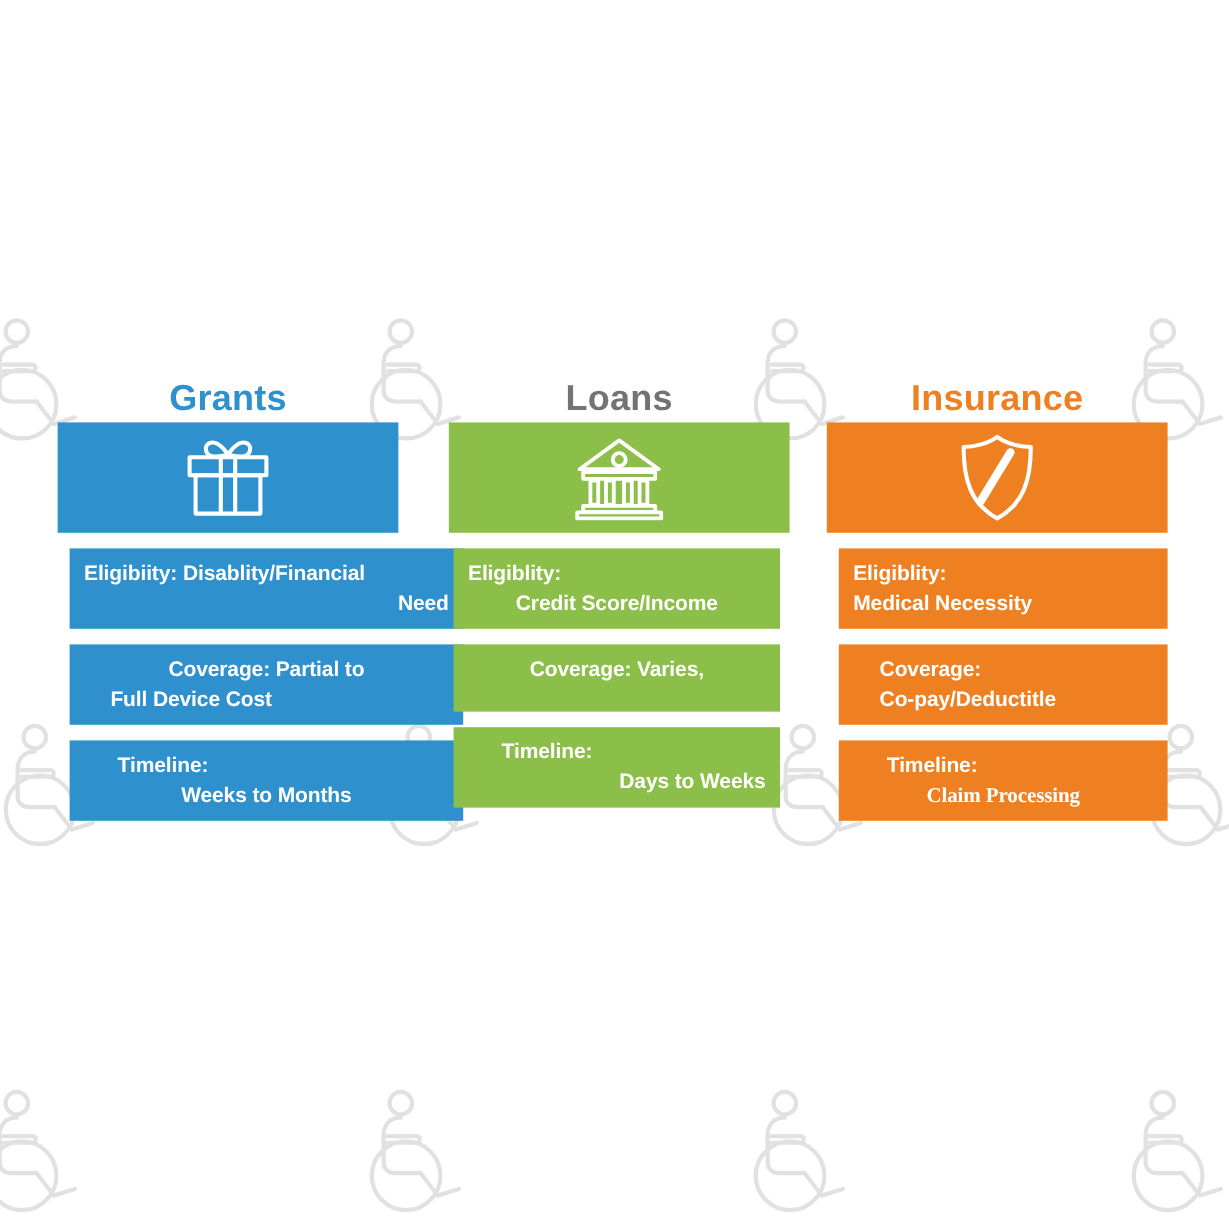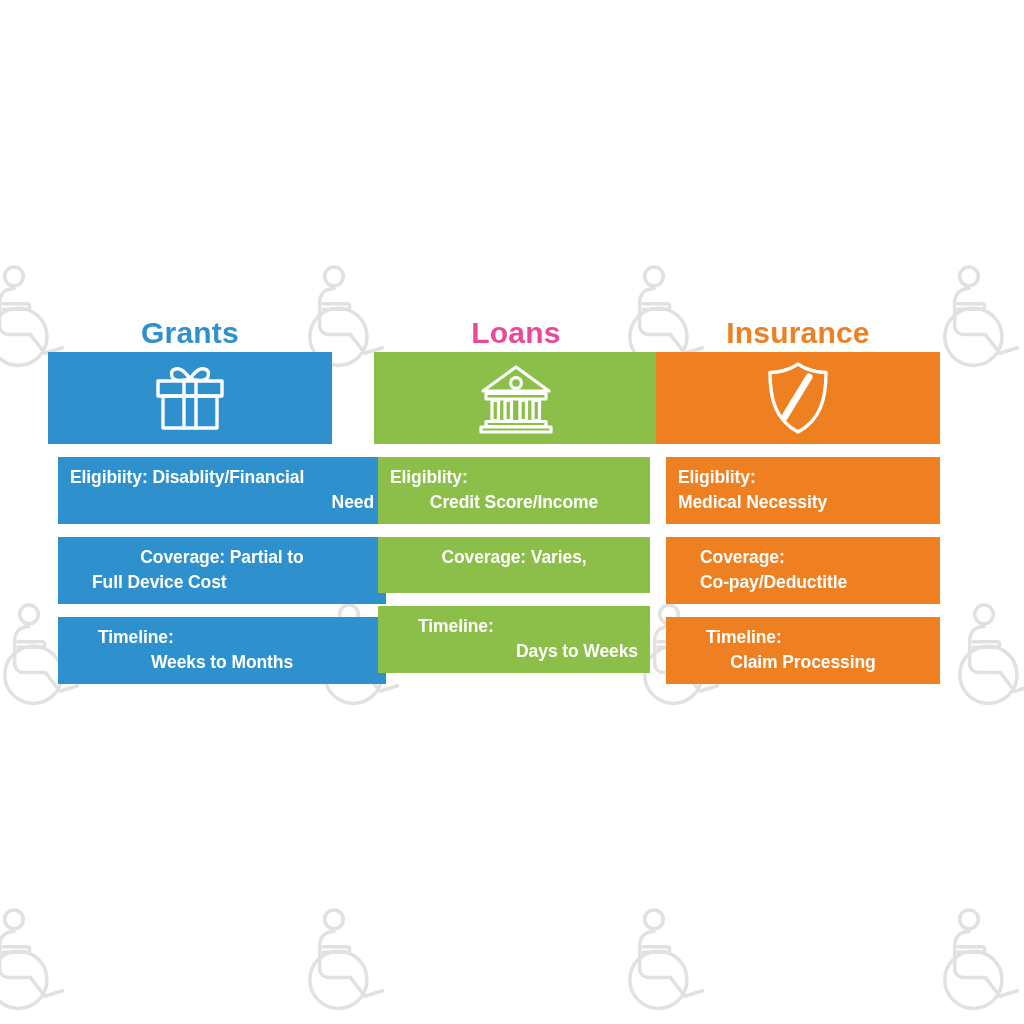--- a/index.html
+++ b/index.html
@@ -41,21 +41,21 @@
     z-index: 2;
   }
 
   .column {
     position: absolute;
     top: 318px;
     width: 284px;
   }
   .col-grants    { left: 48px;  }
   .col-loans     { left: 374px; }
-  .col-insurance { left: 656px; }
+  .col-insurance { left: 689px; }
 
   .col-title {
     text-align: center;
     font-size: 30px;
     font-weight: bold;
     letter-spacing: 0.2px;
     line-height: 30px;
     height: 30px;
     margin-bottom: 4px;
     white-space: nowrap;
@@ -98,21 +98,21 @@
   .col-loans .fact-2 .ln-2 { text-align: center; }
   .col-loans .fact-3 .ln-1 { text-align: left; padding-left: 28px; }
   .col-loans .fact-3 .ln-2 { text-align: right; }
 
   .col-insurance .fact { margin-left: 10px; width: 274px; }
   .col-insurance .fact-1 .ln-1 { text-align: left; }
   .col-insurance .fact-1 .ln-2 { text-align: left; }
   .col-insurance .fact-2 .ln-1 { text-align: left; padding-left: 22px; }
   .col-insurance .fact-2 .ln-2 { text-align: left; padding-left: 22px; }
   .col-insurance .fact-3 .ln-1 { text-align: left; padding-left: 28px; }
-  .col-insurance .fact-3 .ln-2 { text-align: center; }
+  .col-insurance .fact-3 .ln-2 { text-align: center; font-family: Liberation Serif, serif; }
 </style>
 </head>
 <body style="background: rgb(255, 255, 255);">
 
 <div id="watermark-layer">
     <div class="wm" style="left: -30px; top: 262px;">
       <svg viewBox="0 0 100 100" fill="none" stroke="#dcdcdc" stroke-width="3.2" stroke-linecap="round" stroke-linejoin="round">
         <circle cx="40" cy="13" r="8.5"></circle>
         <path d="M40 24 C31 24 27 30 27 37 L27 58 C27 63 31 66 36 66 L55 66"></path>
         <path d="M30 38 L52 38 C55 38 55 43 52 43 L30 43"></path>
@@ -247,21 +247,21 @@
       <span class="ln ln-1">Coverage: Partial to</span>
       <span class="ln ln-2">Full Device Cost</span>
     </div>
     <div class="fact fact-3" style="background: rgb(46, 145, 206); color: rgb(255, 255, 255);">
       <span class="ln ln-1">Timeline:</span>
       <span class="ln ln-2">Weeks to Months</span>
     </div>
   </div>
 
   <div class="column col-loans">
-    <div class="col-title" style="color: #ec4899;">Loans</div>
+    <div class="col-title" style="color: #737373;">Loans</div>
 
     <div class="icon-banner" style="background: rgb(140, 191, 73);">
       <span>
         <svg width="78" height="72" viewBox="0 0 78 72" fill="none" stroke="#ffffff" stroke-width="3.2" stroke-linecap="round" stroke-linejoin="round">
           <path d="M39 5 L72 29 L6 29 Z"></path>
           <circle cx="39" cy="21" r="5.4"></circle>
           <rect x="9" y="31.5" width="60" height="5.5"></rect>
           <rect x="15" y="38.5" width="6.5" height="20"></rect>
           <rect x="28" y="38.5" width="6.5" height="20"></rect>
           <rect x="43" y="38.5" width="6.5" height="20"></rect>

